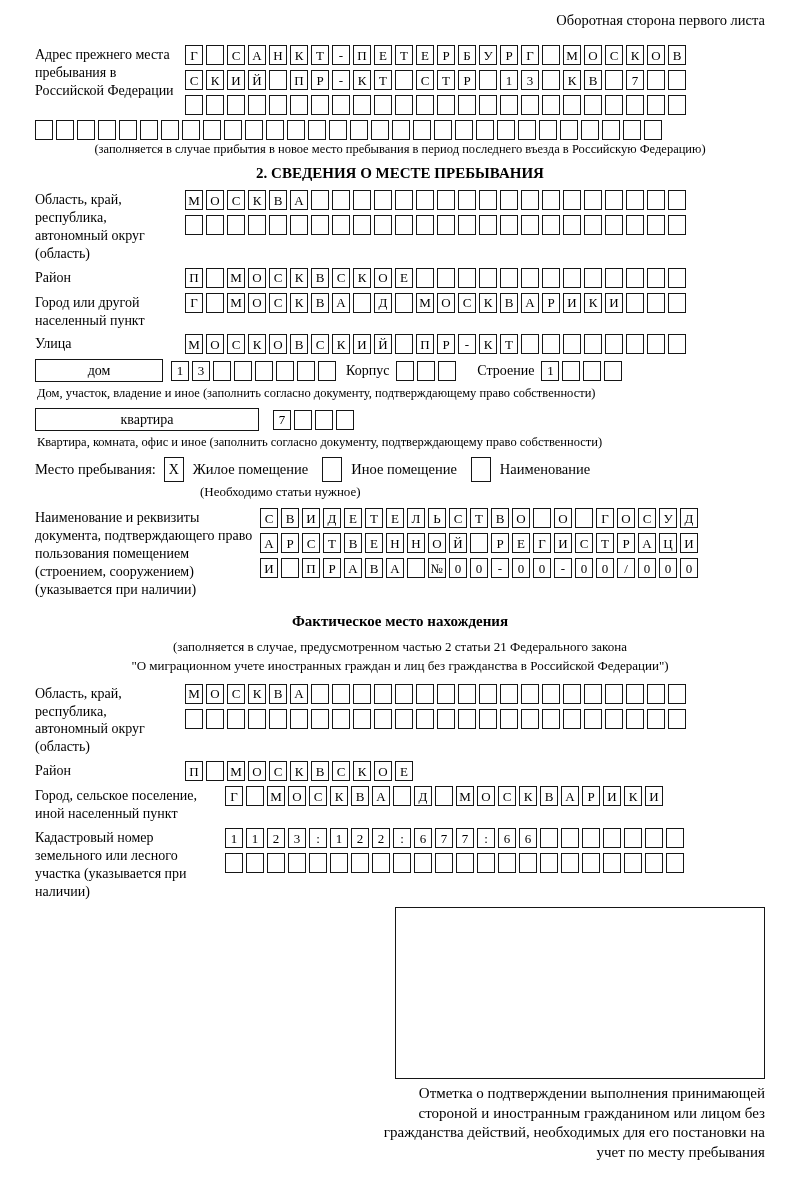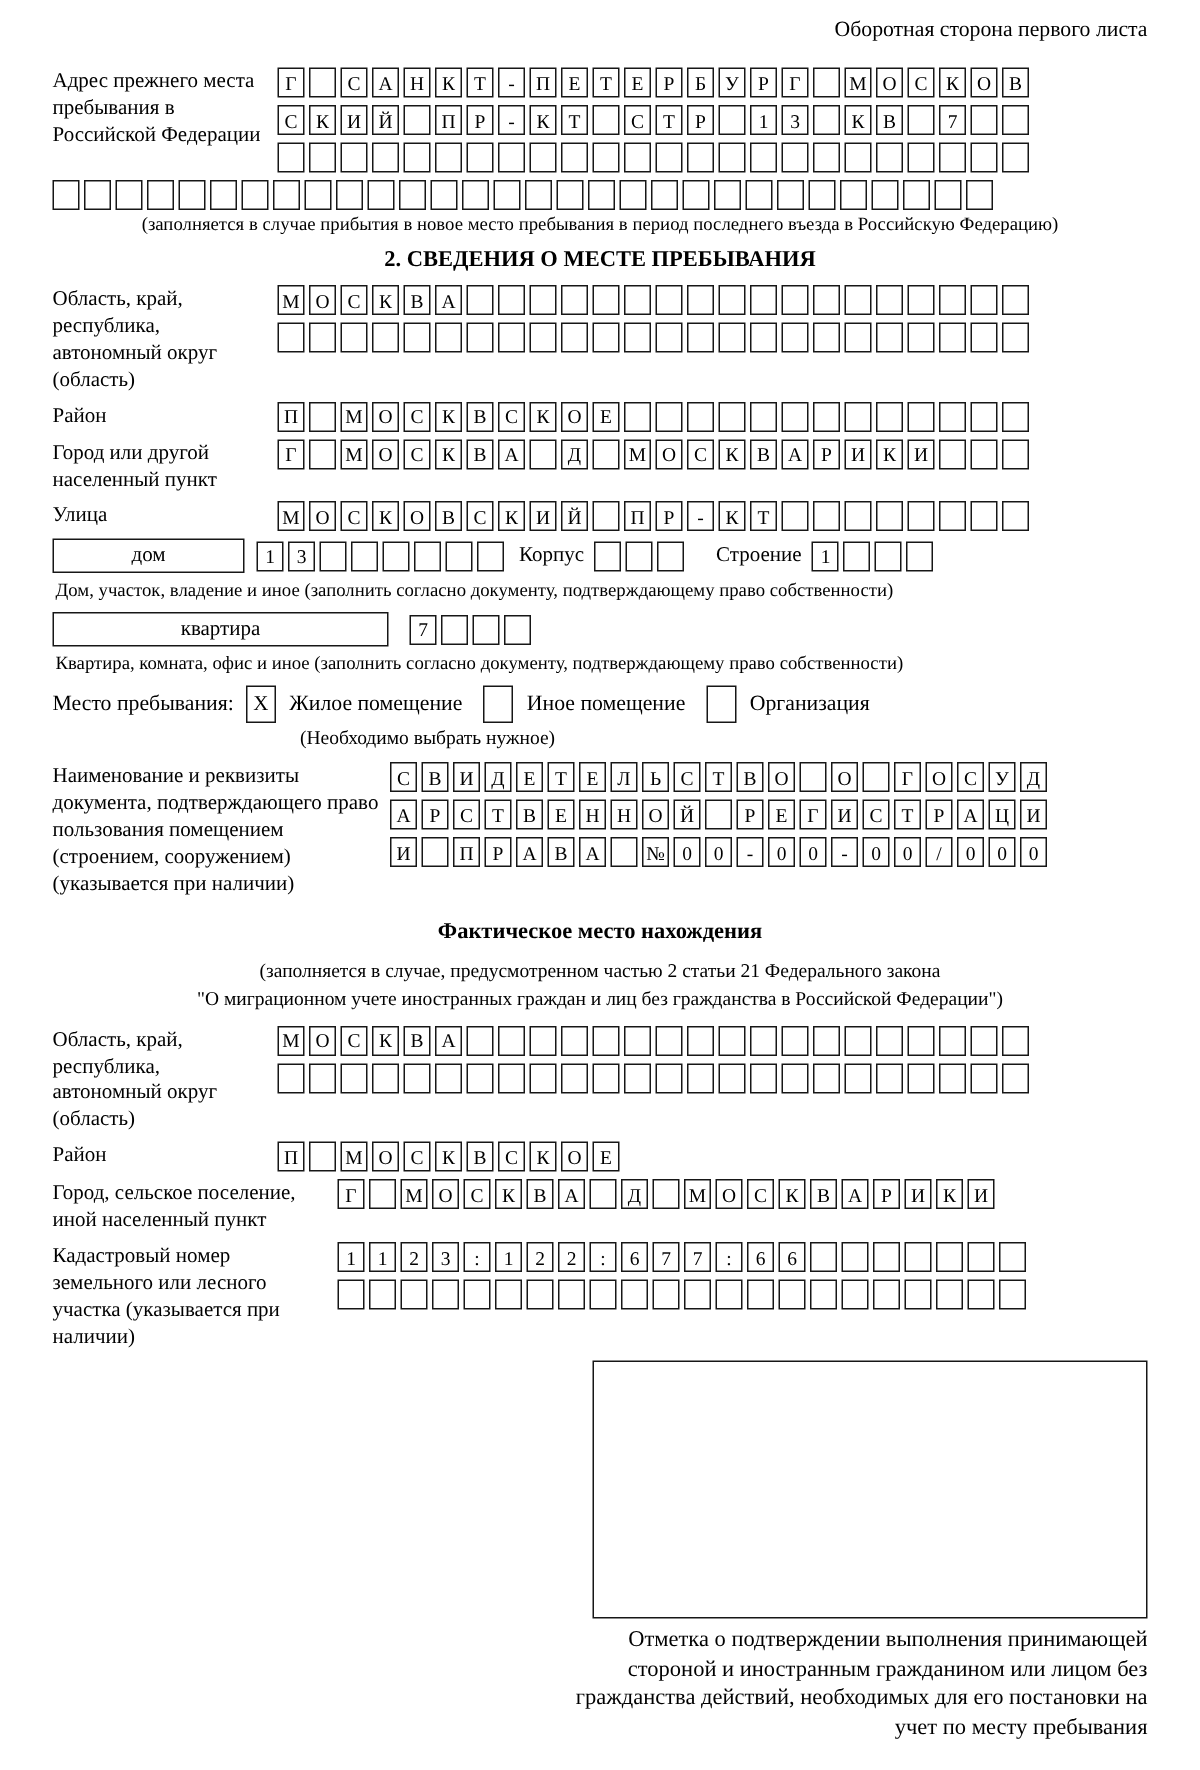--- a/index.html
+++ b/index.html
@@ -369,23 +369,23 @@
   </div>
   <div class="caption">Квартира, комната, офис и иное (заполнить согласно документу, подтверждающему право собственности)</div>
 
   <div class="stay-row">
     <span>Место пребывания:</span>
     <span class="chk" style="margin-left:8px;">X</span>
     <span class="stay-label">Жилое помещение</span>
     <span class="chk"></span>
     <span class="stay-label">Иное помещение</span>
     <span class="chk"></span>
-    <span class="stay-label" style="margin-right:0;">Организация</span>
-  </div>
-  <div class="stay-note">(Необходимо выбрать нужное)</div>
+    <span class="stay-label" style="margin-right:0;">Наименование</span>
+  </div>
+  <div class="stay-note">(Необходимо статьи нужное)</div>
 
   <div class="field">
     <div class="flabel w225">Наименование и реквизиты документа, подтверждающего право пользования помещением (строением, сооружением) (указывается при наличии)</div>
     <div class="fcells">
       <div class="cellrow">
           <span class="cell">С</span>
           <span class="cell">В</span>
           <span class="cell">И</span>
           <span class="cell">Д</span>
           <span class="cell">Е</span>

